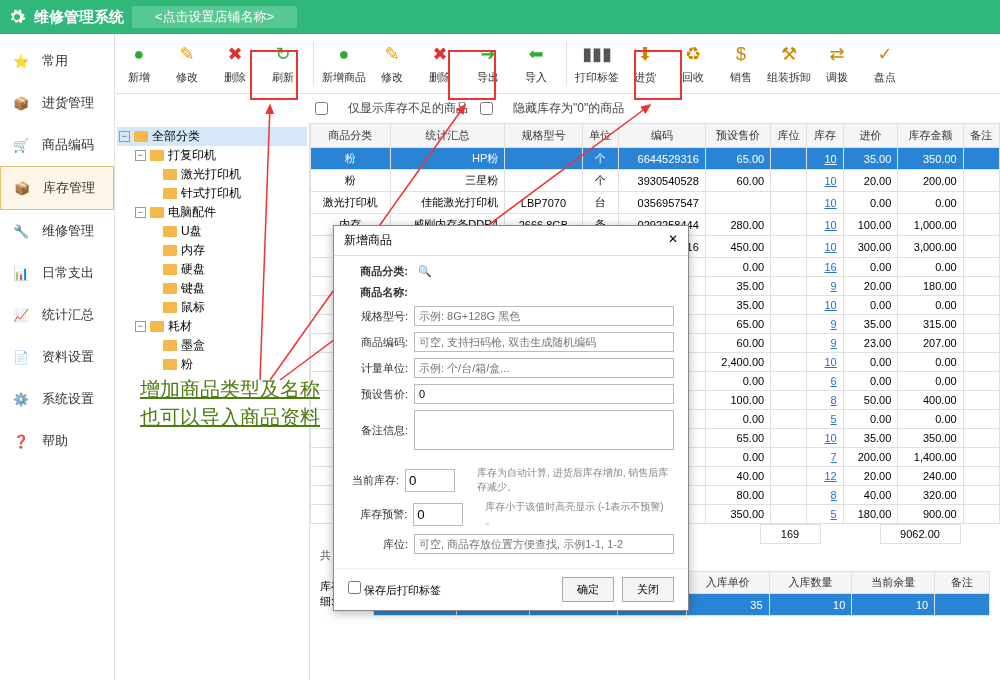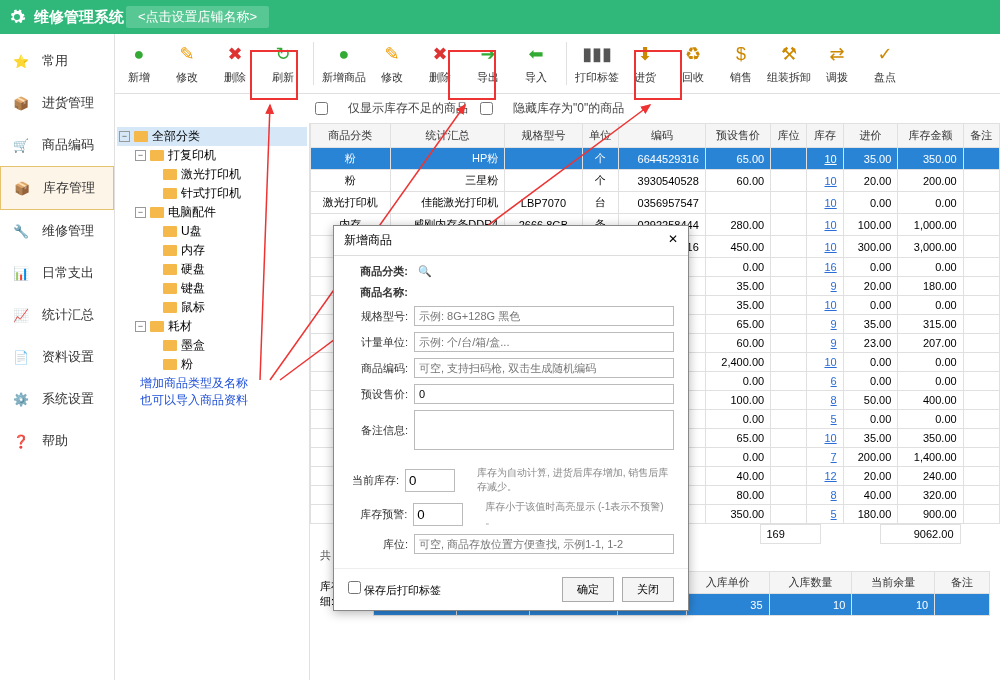--- a/index.html
+++ b/index.html
@@ -1,20 +1,20 @@
 <!DOCTYPE html>
 <html><head>
 <meta charset="utf-8">
 <style>
 * { box-sizing: border-box; margin: 0; padding: 0; font-family: "Microsoft YaHei", Arial, sans-serif; }
 body { width: 1000px; height: 680px; background: #fff; overflow: hidden; font-size: 12px; position: relative; }
 .header { height: 34px; background: #2fb87a; color: #fff; display: flex; align-items: center; padding: 0 8px; }
 .header .gear { width: 18px; height: 18px; margin-right: 8px; }
-.header .title { font-size: 15px; font-weight: bold; margin-right: 2px; }
-.header .subtitle { background: #57c794; padding: 2px 12px; font-size: 13px; border-radius: 2px; }
+.header .title { font-size: 15px; font-weight: bold; margin-right: 8px; }
+.header .subtitle { background: #57c794; padding: 2px 23px; font-size: 13px; border-radius: 2px; }
 .main { display: flex; height: 646px; }
 .sidebar { width: 115px; border-right: 1px solid #e0e0e0; padding-top: 6px; }
 .sidebar .nav-item { display: flex; align-items: center; padding: 10px 10px; cursor: pointer; font-size: 13px; color: #333; }
 .sidebar .nav-item.active { background: #fdf6e8; border: 1px solid #e6c26e; }
 .sidebar .nav-item .icon { width: 22px; height: 22px; margin-right: 10px; display: flex; align-items: center; justify-content: center; }
 .content { flex: 1; display: flex; flex-direction: column; position: relative; }
 .toolbar { display: flex; border-bottom: 1px solid #e0e0e0; padding: 4px 0; }
 .toolbar .tb-item { width: 48px; text-align: center; padding: 4px 2px; cursor: pointer; font-size: 11px; color: #333; }
 .toolbar .tb-item .tb-icon { height: 24px; display: flex; align-items: center; justify-content: center; margin-bottom: 4px; }
 .toolbar .sep { width: 1px; background: #e0e0e0; margin: 4px 6px; }
@@ -45,21 +45,21 @@
 .form-row input[type=text] { flex: 1; border: 1px solid #bbb; padding: 3px 4px; font-size: 11px; }
 .form-row input[type=number] { width: 50px; border: 1px solid #bbb; padding: 3px; }
 .form-row .hint { font-size: 10px; color: #888; margin-left: 22px; }
 .modal-footer { padding: 8px 14px; display: flex; justify-content: flex-end; gap: 8px; align-items: center; border-top: 1px solid #eee; }
 .btn { border: 1px solid #aaa; background: #f5f5f5; padding: 4px 14px; cursor: pointer; font-size: 11px; }
 .redbox { position: absolute; border: 2px solid #e33; pointer-events: none; z-index: 50; }
 svg.arrow { position: absolute; pointer-events: none; z-index: 51; }
 .stat-row { padding: 4px 10px; font-size: 11px; color: #555; }
 .detail-row { padding: 4px 10px; font-size: 11px; display: flex; align-items: center; }
 .detail-table { margin-left: 10px; }
-.annot { position: absolute; color: #1d4ed8; font-size: 12px; z-index: 52; line-height: 1.4; }
+.annot { position: absolute; color: #4d7c0f; font-size: 20px; z-index: 52; line-height: 1.4; text-decoration: underline; }
 </style>
 </head>
 <body>
 
 <div class="header">
   <svg class="gear" viewBox="0 0 24 24" fill="#fff">
       <path d="M12 8a4 4 0 100 8 4 4 0 000-8zm9 4l2 1-1 3-2-.5-1.5 1.5.5 2-3 1-1-2h-2l-1 2-3-1 .5-2L7 16l-2 .5-1-3 2-1v-2l-2-1 1-3 2 .5L8.5 5 8 3l3-1 1 2h2l1-2 3 1-.5 2L19 8l2-.5 1 3-2 1v2z"></path>
     </svg>
   <span class="title">维修管理系统</span>
   <span class="subtitle">&lt;点击设置店铺名称&gt;</span>
@@ -499,23 +499,23 @@
                   <td>900.00</td>
                   <td></td>
                 </tr>
               </tbody>
             </table>
           </div>
         <table style="font-size:11px">
             <tbody>
               <tr>
           <td style="border:none"></td>
-          <td style="width:60px;text-align:left">169</td>
+          <td style="width:60px;text-align:center">169</td>
           <td style="width:60px;border:none"></td>
-          <td style="width:80px;text-align:right">9062.00</td>
+          <td style="width:80px;text-align:center">9062.00</td>
           <td style="width:40px;border:none"></td>
         </tr>
             </tbody>
           </table>
         <div class="stat-row">共 19 条记录</div>
         <div class="detail-row">
           <span>库存明细:</span>
           <table class="detail-table" id="detail-table">
               <tbody>
                 <tr>
@@ -557,26 +557,26 @@
         <span style="margin-left:4px;color:#888">🔍</span>
       </div>
       <div class="form-row">
         <span class="lbl bold">商品名称:</span>
       </div>
       <div class="form-row">
         <span class="lbl ">规格型号:</span>
         <input type="text" placeholder="示例: 8G+128G 黑色" style="">
       </div>
       <div class="form-row">
+        <span class="lbl ">商品编码:</span>
+        <input type="text" placeholder="可空, 支持扫码枪, 双击生成随机编码" style="">
+      </div>
+      <div class="form-row">
         <span class="lbl ">计量单位:</span>
         <input type="text" placeholder="示例: 个/台/箱/盒..." style="">
-      </div>
-      <div class="form-row">
-        <span class="lbl ">商品编码:</span>
-        <input type="text" placeholder="可空, 支持扫码枪, 双击生成随机编码" style="">
       </div>
       <div class="form-row">
         <span class="lbl ">预设售价:</span>
         <input type="text" value="0" style="">
       </div>
       <div class="form-row">
         <span class="lbl ">备注信息:</span>
         <input type="text" style="height: 40px;">
       </div>
       <div style="height:10px"></div>

